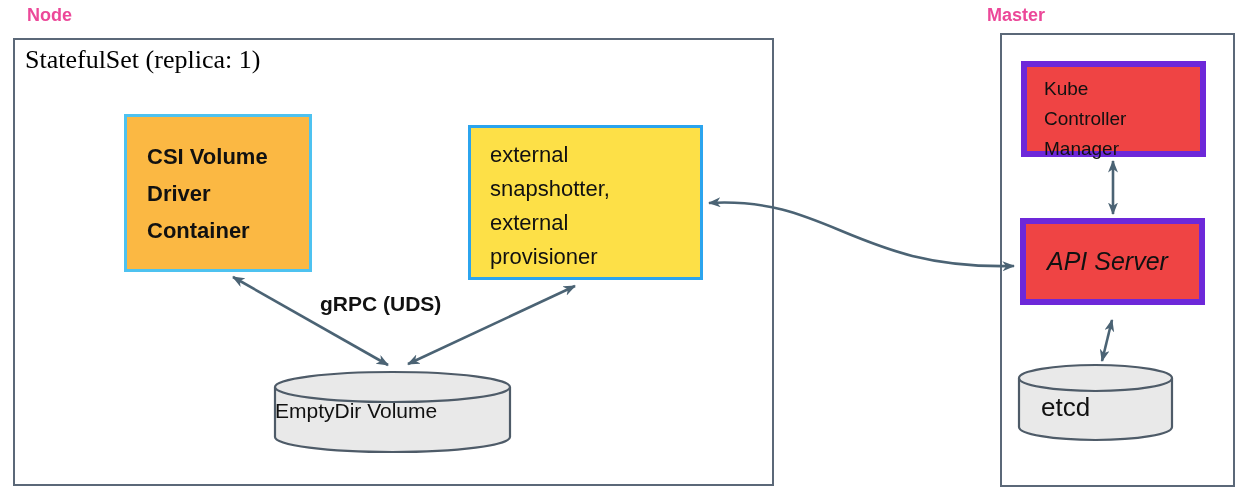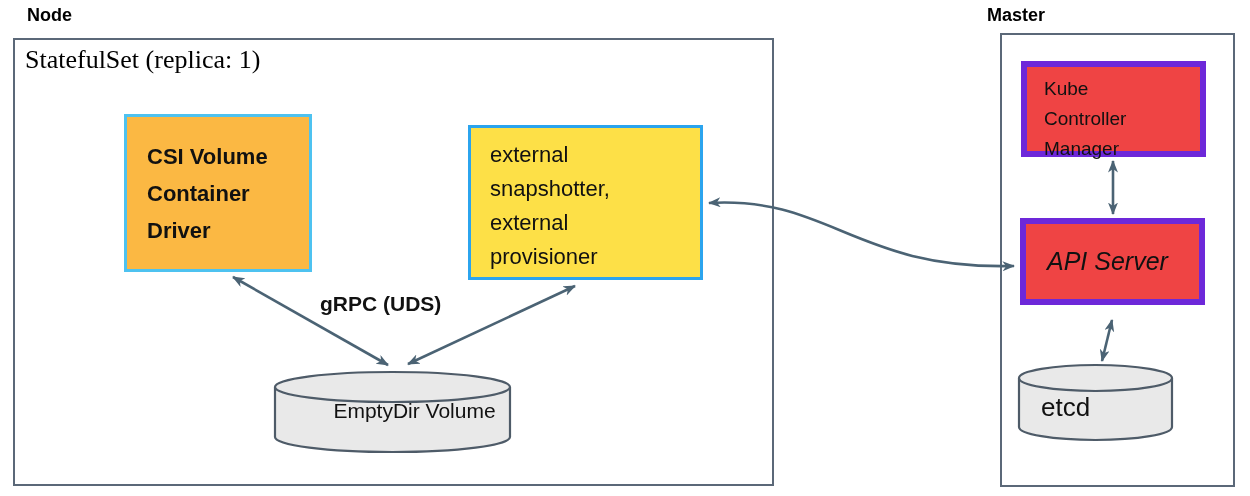--- a/index.html
+++ b/index.html
@@ -13,21 +13,21 @@
     width: 1250px;
     height: 496px;
     background: #ffffff;
     overflow: hidden;
   }
   .abs { position: absolute; }
 
   .group-label {
     font-size: 18px;
     font-weight: bold;
-    color: #000000;
+    color: #ec4899;
     z-index: 2;
   }
   .outer-box {
     border: 2px solid #5b6878;
     background: transparent;
     z-index: 1;
   }
   #node-box { left: 13px; top: 38px; width: 761px; height: 448px; }
   #master-box { left: 1000px; top: 33px; width: 235px; height: 454px; }
 
@@ -85,21 +85,21 @@
   #grpc-label {
     left: 320px; top: 292px;
     font-size: 21px;
     font-weight: bold;
     z-index: 2;
     white-space: nowrap;
   }
 
   #emptydir-label {
     left: 275px; top: 399px; width: 279px;
-    text-align: center;
+    text-align: left;
     font-size: 21px;
     z-index: 4;
   }
   #etcd-label {
     left: 1041px; top: 392px;
     font-size: 26px;
     z-index: 4;
   }
 
   #overlay-svg {
@@ -115,22 +115,22 @@
 <div id="canvas">
 
   <div class="abs group-label" style="left:27px; top:5px;">Node</div>
 
   <div class="abs outer-box" id="node-box">
     <div class="abs" id="statefulset-title">StatefulSet (replica: 1)</div>
   </div>
 
   <div class="abs fill-box" id="csi-box">
     <div class="line">CSI Volume</div>
+    <div class="line">Driver</div>
     <div class="line">Container</div>
-    <div class="line">Driver</div>
   </div>
 
   <div class="abs fill-box" id="ext-box">
     <div class="line">external</div>
     <div class="line">snapshotter,</div>
     <div class="line">external</div>
     <div class="line">provisioner</div>
   </div>
 
   <div class="abs" id="grpc-label">gRPC (UDS)</div>

